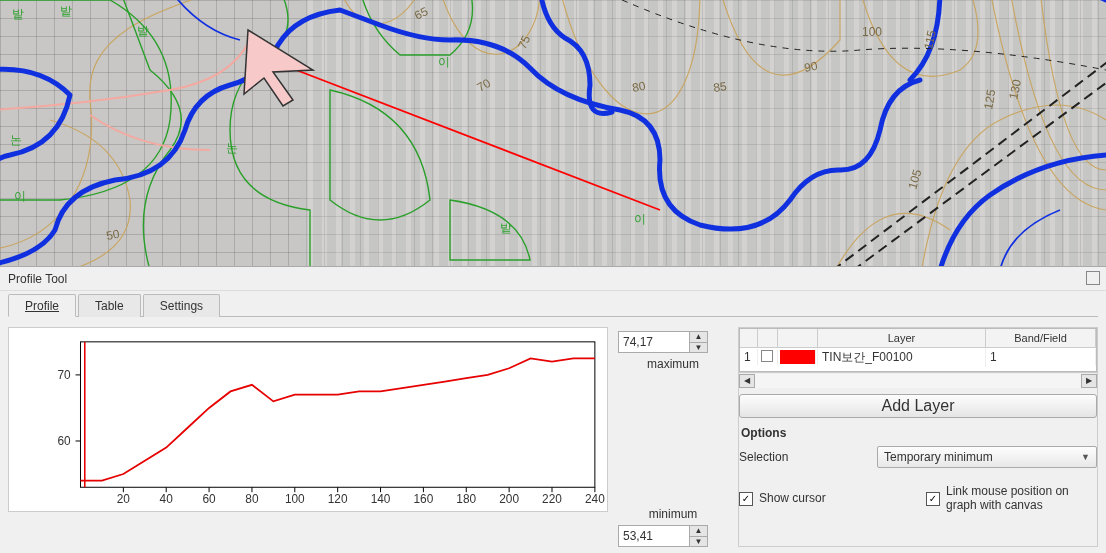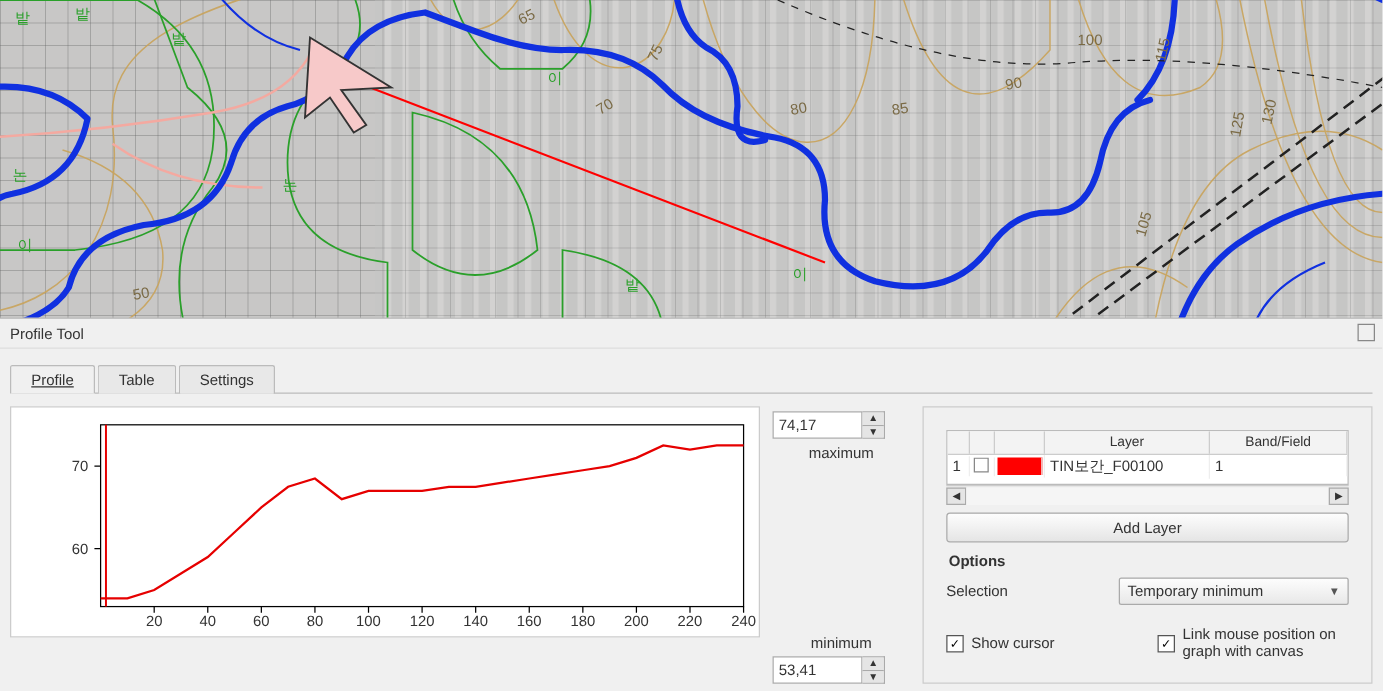--- a/index.html
+++ b/index.html
@@ -2,46 +2,46 @@
 <html><head>
 <meta charset="utf-8">
 <style>
 *{box-sizing:border-box;margin:0;padding:0;font-family:Tahoma,Arial,sans-serif;font-size:12px;color:#333}
 body{width:1106px;height:553px;overflow:hidden;background:#f0f0f0;display:flex;flex-direction:column}
 .map-area{height:267px;background:#cacaca;position:relative;overflow:hidden;border-bottom:1px solid #aaa}
 .map-area svg{position:absolute;top:0;left:0}
 .panel-title{height:24px;line-height:24px;padding:0 8px;font-size:12px;background:#f0f0f0;border-bottom:1px solid #ddd;position:relative}
 .panel-title .dock-icon{position:absolute;right:6px;top:4px;width:14px;height:14px;border:1px solid #888}
 .panel-body{flex:1;display:flex;flex-direction:column;background:#f0f0f0;padding:0}
-.tabs{display:flex;border-bottom:1px solid #bbb;margin:12px 8px 0 8px;height:24px}
+.tabs{display:flex;border-bottom:1px solid #bbb;margin:2px 8px 0 8px;height:24px}
 .tab{padding:4px 16px;border:1px solid #bbb;border-bottom:none;margin-right:2px;background:#e8e8e8;border-radius:2px 2px 0 0;position:relative;top:1px;cursor:pointer}
 .tab.active{background:#f0f0f0;border-bottom:1px solid #f0f0f0;text-decoration:underline}
 .content{flex:1;display:flex;padding:10px 8px 6px 8px;gap:10px}
 .chart-col{width:600px;display:flex;flex-direction:column}
 .chart-box{background:#fff;border:1px solid #ccc;height:185px;position:relative}
 .chart-box svg{width:100%;height:100%}
 .minmax-col{width:110px;display:flex;flex-direction:column;justify-content:space-between;padding:4px 0 0 0}
 .spin{display:flex}
 .spin input{width:72px;height:22px;border:1px solid #aaa;padding:0 4px;background:#fff}
 .spin .btns{width:18px;display:flex;flex-direction:column;border:1px solid #aaa;border-left:none}
 .spin .btns div{flex:1;background:#e5e5e5;font-size:8px;line-height:9px;text-align:center;cursor:pointer;border-bottom:1px solid #aaa}
 .spin .btns div:last-child{border-bottom:none}
 .mm-label{text-align:center;margin-top:4px}
-.right-col{flex:1;display:flex;flex-direction:column;border:1px solid #ccc;background:#f0f0f0;padding:18px}
+.right-col{flex:1;display:flex;flex-direction:column;border:1px solid #ccc;background:#f0f0f0;padding:0}
 .layer-table{border:1px solid #bbb;background:#fff;height:44px;display:flex;flex-direction:column;overflow:hidden}
 .lt-head{display:flex;background:#f3f3f3;border-bottom:1px solid #ccc}
 .lt-head div{border-right:1px solid #ccc;padding:3px 4px;text-align:center;font-size:11px}
 .lt-row{display:flex;align-items:center;height:18px;font-size:11px}
 .lt-row div{border-right:1px solid #eee;padding:1px 4px;overflow:hidden;white-space:nowrap}
 .color-swatch{width:36px;height:14px;background:#ff0000}
 .scroll-x{height:16px;background:#efefef;border-top:1px solid #ccc;display:flex;align-items:center;position:relative}
 .scroll-x .ar{width:16px;height:14px;background:#e5e5e5;border:1px solid #aaa;font-size:8px;text-align:center;line-height:12px;cursor:pointer}
 .scroll-x .track{flex:1;height:14px;background:#f5f5f5}
 .btn-row{display:flex;gap:6px;margin-top:6px}
-.btn{flex:1;height:24px;border:1px solid #aaa;background:linear-gradient(#fdfdfd,#e5e5e5);border-radius:3px;cursor:pointer;font-size:12px}
+.btn{flex:1;height:24px;border:1px solid #aaa;background:linear-gradient(#fdfdfd,#e5e5e5);border-radius:3px;cursor:pointer;font-size:16px}
 .options-head{font-weight:bold;margin:8px 0 6px 2px}
 .opt-row{display:flex;align-items:center;gap:8px;margin-bottom:16px}
 .opt-row label{width:130px}
 .select{flex:1;height:22px;border:1px solid #aaa;background:linear-gradient(#fdfdfd,#e8e8e8);border-radius:2px;padding:0 6px;display:flex;align-items:center;justify-content:space-between;cursor:pointer}
 .select .tri{font-size:9px;color:#555}
 .chk{width:14px;height:14px;border:1px solid #555;background:#fff;display:flex;align-items:center;justify-content:center;font-size:10px;cursor:pointer;margin-top:1px}
 .chk.checked::after{content:"✓";color:#000}
 .chk-label{flex:1;line-height:14px}
 .two-chk{display:flex;gap:16px}
 .two-chk .cc{flex:1;display:flex;gap:6px;align-items:center}

